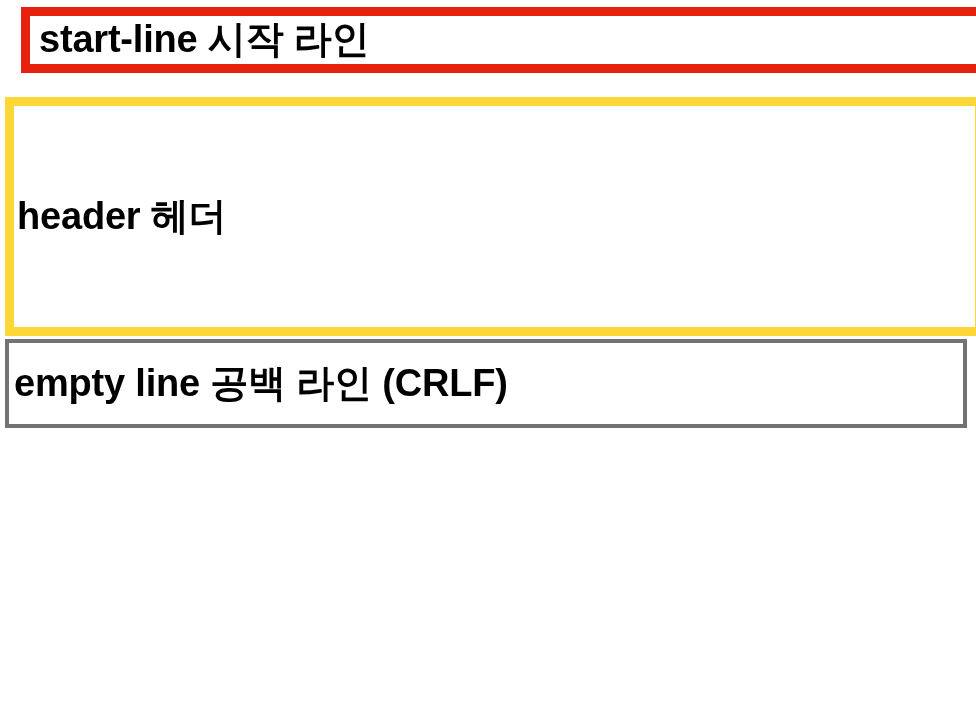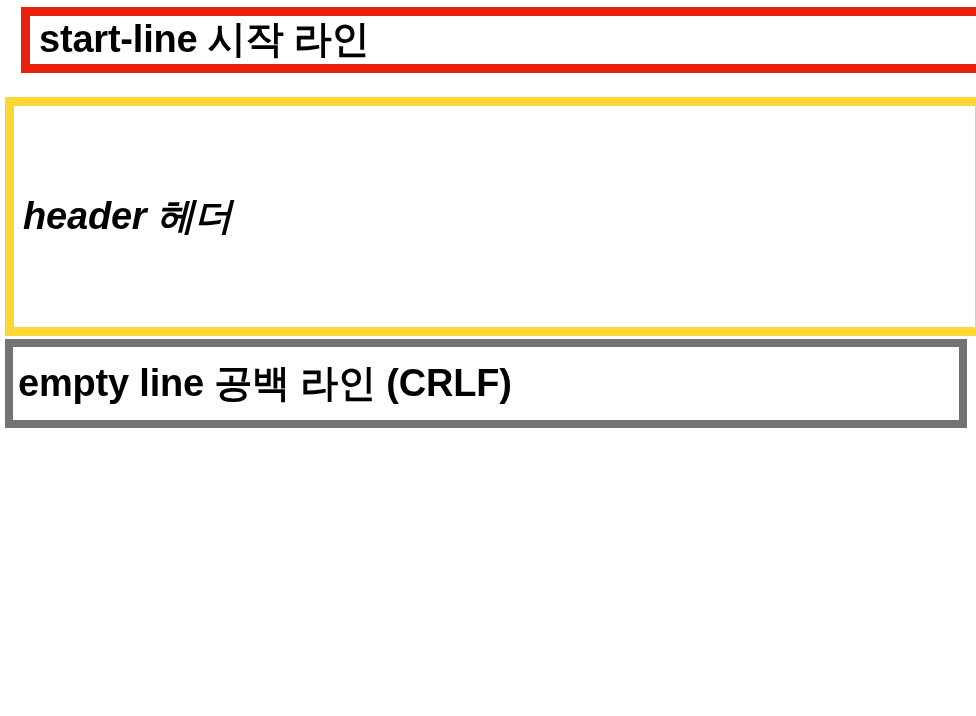--- a/index.html
+++ b/index.html
@@ -53,31 +53,30 @@
 
   
   #box-header {
     left: 5px;
     top: 97px;
     width: 979px;   
     height: 239px;
     border: 9px solid #fdd736;
   }
   #box-header .msg-label {
-    padding-left: 9px;
-    font-style: italic;
+    padding-left: 3px;
   }
 
   
   #box-empty-line {
     left: 5px;
     top: 339px;
     width: 962px;
     height: 89px;
-    border: 8px solid #737373;
+    border: 4px solid #737373;
   }
   #box-empty-line .msg-label {
     padding-left: 5px;
   }
 
   
   #box-message-body {
     left: 5px;
     top: 431px;
     width: 960px;

